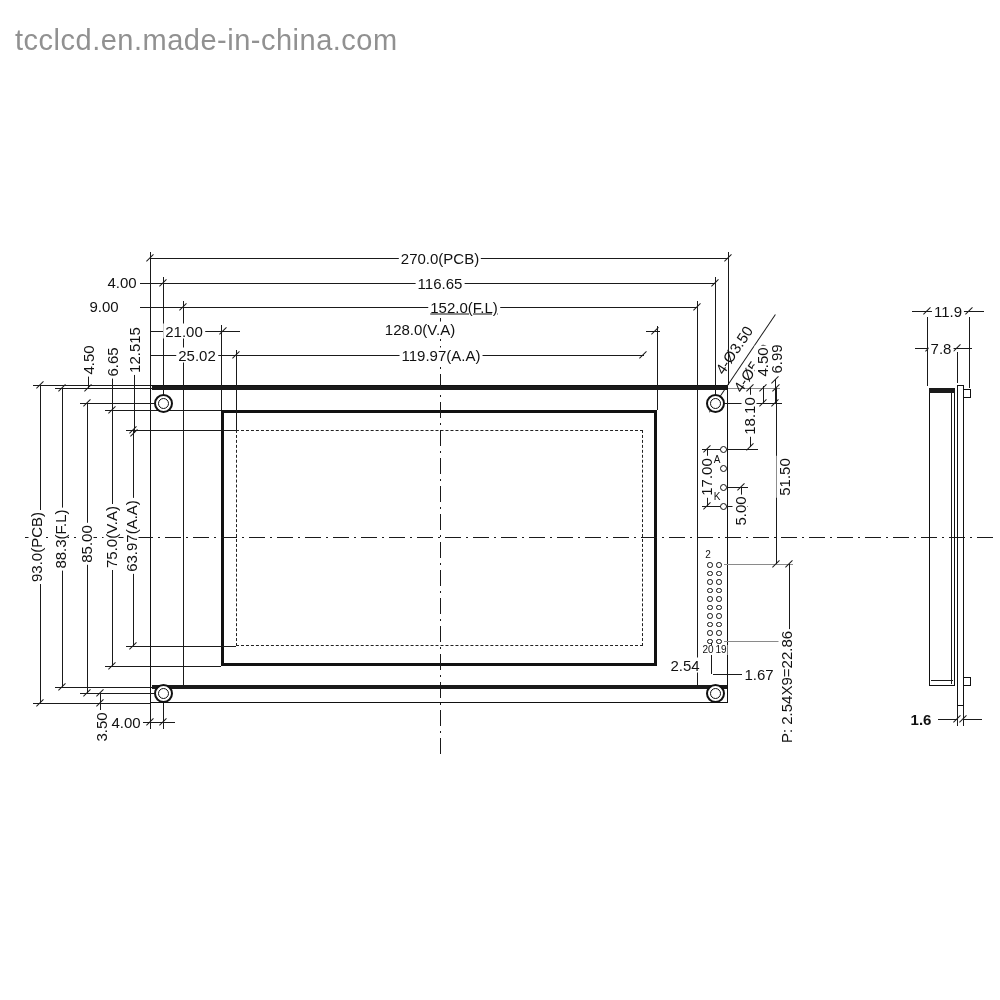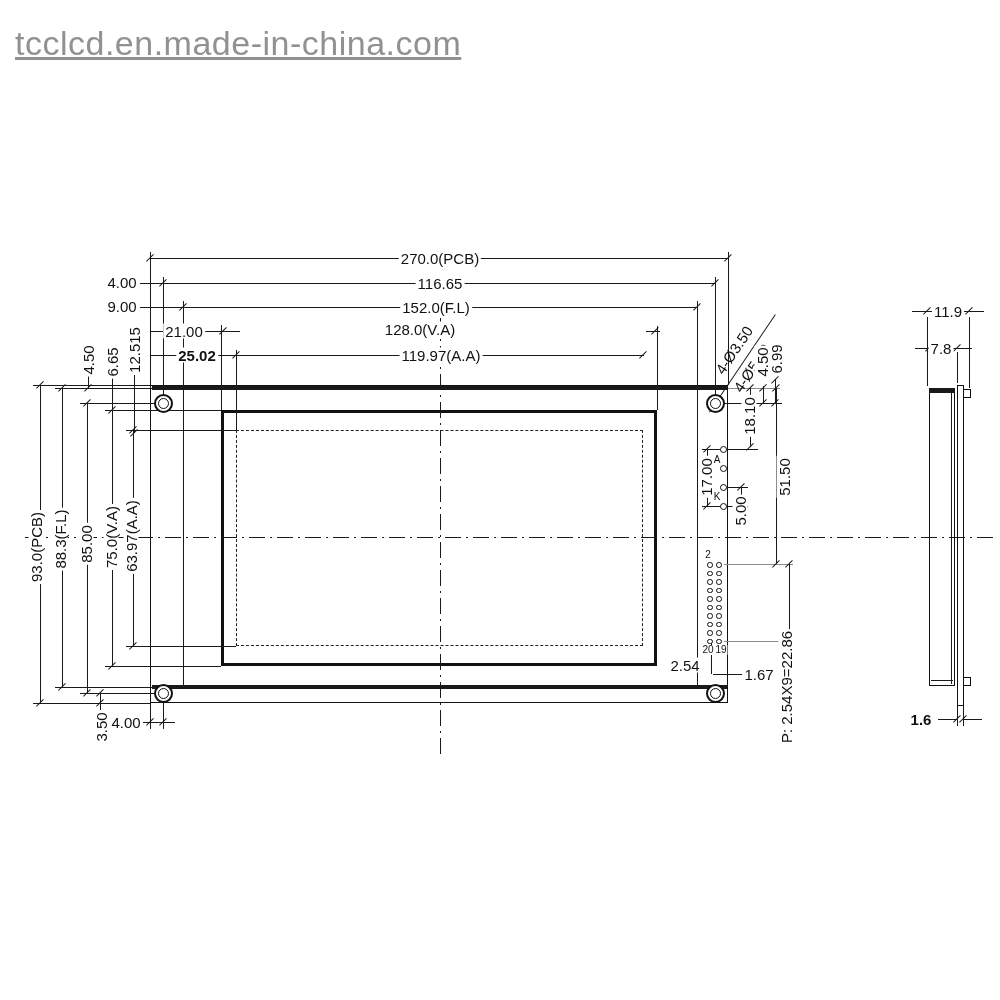--- a/index.html
+++ b/index.html
@@ -13,22 +13,22 @@
        background:repeating-linear-gradient(90deg,#1a1a1a 0 16px,transparent 16px 21px,#1a1a1a 21px 23px,transparent 23px 28px);}
   .clv{position:absolute;width:1px;z-index:1;
        background:repeating-linear-gradient(180deg,#1a1a1a 0 16px,transparent 16px 21px,#1a1a1a 21px 23px,transparent 23px 28px);}
   .rect{position:absolute;box-sizing:border-box;border:1.5px solid #111;z-index:1;background:transparent;}
   .circle{position:absolute;box-sizing:border-box;border-radius:50%;border:2.2px solid #111;background:#fff;z-index:3;}
   .lbl{position:absolute;font-size:15px;line-height:1;white-space:nowrap;background:#fff;
        padding:0 2px;transform:translate(-50%,-50%);z-index:5;}
   .rot{transform:translate(-50%,-50%) rotate(-90deg);}
   .diag{transform:translate(-50%,-50%) rotate(-56deg);background:transparent;}
   .sm{font-size:10px;padding:0 1px;}
-  .watermark{position:absolute;left:13px;top:26px;font-size:34px;color:#919191;
-             letter-spacing:.5px;z-index:6;background:transparent;text-decoration:underline;}
+  .watermark{position:absolute;left:13px;top:26px;font-size:29px;color:#919191;
+             letter-spacing:.5px;z-index:6;background:transparent;}
 </style>
 </head>
 <body>
 
 <div id="canvas">
 
   <div class="lbl watermark" style="transform:none;">tcclcd.en.made-in-china.com</div>
 
   <div class="rect" style="left:150px;top:385px;width:578px;height:318px;border-width:1.4px;"></div>
   <div class="line" style="left:152px;top:386px;width:575px;height:3.5px;"></div>
@@ -47,26 +47,26 @@
   <div class="line" style="left:931px;top:680px;width:22px;height:1px;"></div>
   <div class="rect" style="left:957px;top:385px;width:6.5px;height:321px;border-width:1.2px;"></div>
   <div class="rect" style="left:963px;top:389px;width:7.5px;height:9px;border-width:1.2px;"></div>
   <div class="rect" style="left:963px;top:677px;width:7.5px;height:9px;border-width:1.2px;"></div>
 
   <div class="line" style="left:709px;top:412px;width:118px;height:1px;transform-origin:0 0;transform:rotate(-56deg);"></div>
 
   <div class="lbl" style="left:440px;top:258px;">270.0(PCB)</div>
   <div class="lbl" style="left:440px;top:283px;">116.65</div>
   <div class="lbl" style="left:122px;top:282px;">4.00</div>
-  <div class="lbl" style="left:436px;top:307px;">152.0(F.L)</div>
-  <div class="lbl" style="left:122px;top:306px;">9.00</div>
+  <div class="lbl" style="left:464px;top:307px;text-decoration:underline;">152.0(F.L)</div>
+  <div class="lbl" style="left:104px;top:306px;">9.00</div>
   <div class="lbl" style="left:420px;top:329px;">128.0(V.A)</div>
   <div class="lbl" style="left:184px;top:331px;">21.00</div>
   <div class="lbl" style="left:441px;top:355px;">119.97(A.A)</div>
-  <div class="lbl" style="left:197px;top:355px;font-weight:bold;">25.02</div>
+  <div class="lbl" style="left:197px;top:355px;">25.02</div>
 
   <div class="lbl rot" style="left:88px;top:360px;">4.50</div>
   <div class="lbl rot" style="left:112px;top:362px;">6.65</div>
   <div class="lbl rot" style="left:134px;top:350px;">12.515</div>
 
   <div class="lbl rot" style="left:36px;top:547px;">93.0(PCB)</div>
   <div class="lbl rot" style="left:60px;top:539px;">88.3(F.L)</div>
   <div class="lbl rot" style="left:86px;top:544px;">85.00</div>
   <div class="lbl rot" style="left:111px;top:537px;">75.0(V.A)</div>
   <div class="lbl rot" style="left:131px;top:536px;">63.97(A.A)</div>

